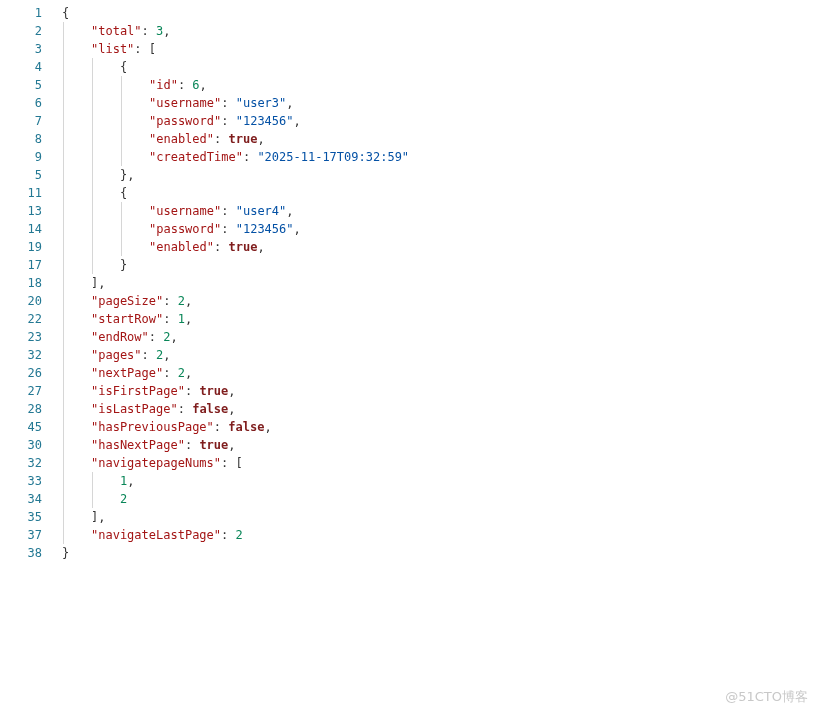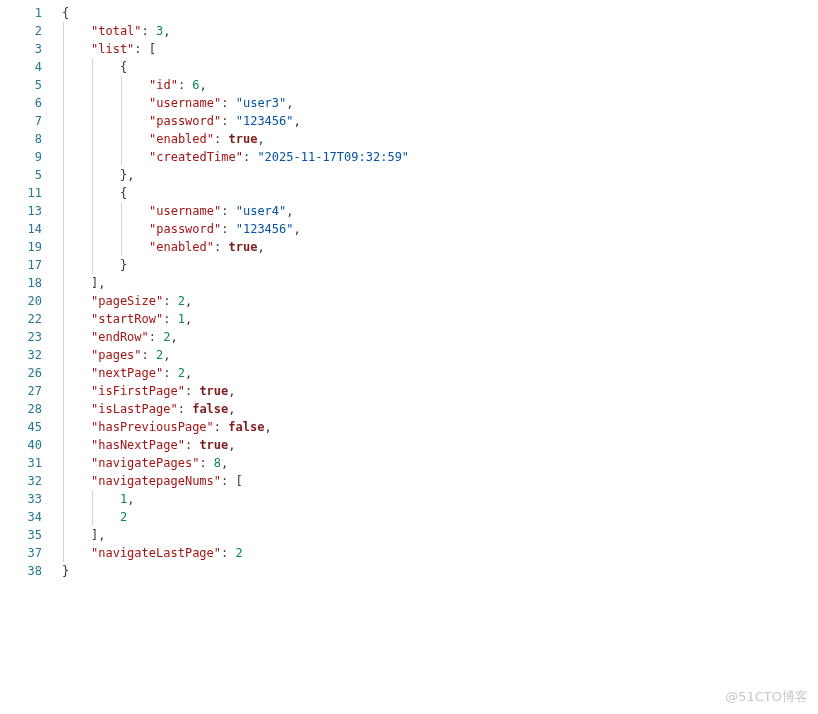--- a/index.html
+++ b/index.html
@@ -39,22 +39,21 @@
     <div class="line"><span class="ln">17</span><span class="guide" style="left: 63px;"></span><span class="guide" style="left: 92px;"></span><span class="code" style="left: 120px;"><span class="p">}</span></span></div>
     <div class="line"><span class="ln">18</span><span class="guide" style="left: 63px;"></span><span class="code" style="left: 91px;"><span class="p">],</span></span></div>
     <div class="line"><span class="ln">20</span><span class="guide" style="left: 63px;"></span><span class="code" style="left: 91px;"><span class="k">"pageSize"</span><span class="p">: </span><span class="n">2</span><span class="p">,</span></span></div>
     <div class="line"><span class="ln">22</span><span class="guide" style="left: 63px;"></span><span class="code" style="left: 91px;"><span class="k">"startRow"</span><span class="p">: </span><span class="n">1</span><span class="p">,</span></span></div>
     <div class="line"><span class="ln">23</span><span class="guide" style="left: 63px;"></span><span class="code" style="left: 91px;"><span class="k">"endRow"</span><span class="p">: </span><span class="n">2</span><span class="p">,</span></span></div>
     <div class="line"><span class="ln">32</span><span class="guide" style="left: 63px;"></span><span class="code" style="left: 91px;"><span class="k">"pages"</span><span class="p">: </span><span class="n">2</span><span class="p">,</span></span></div>
     <div class="line"><span class="ln">26</span><span class="guide" style="left: 63px;"></span><span class="code" style="left: 91px;"><span class="k">"nextPage"</span><span class="p">: </span><span class="n">2</span><span class="p">,</span></span></div>
     <div class="line"><span class="ln">27</span><span class="guide" style="left: 63px;"></span><span class="code" style="left: 91px;"><span class="k">"isFirstPage"</span><span class="p">: </span><span class="b">true</span><span class="p">,</span></span></div>
     <div class="line"><span class="ln">28</span><span class="guide" style="left: 63px;"></span><span class="code" style="left: 91px;"><span class="k">"isLastPage"</span><span class="p">: </span><span class="b">false</span><span class="p">,</span></span></div>
     <div class="line"><span class="ln">45</span><span class="guide" style="left: 63px;"></span><span class="code" style="left: 91px;"><span class="k">"hasPreviousPage"</span><span class="p">: </span><span class="b">false</span><span class="p">,</span></span></div>
-    <div class="line"><span class="ln">40</span><span class="guide" style="left: 63px;"></span><span class="code" style="left: 91px;"><span class="k">"hasNextPage"</span><span class="p">: </span><span class="b">true</span><span class="p">,</span></span></div>
-    <div class="line"><span class="ln">31</span><span class="guide" style="left: 63px;"></span><span class="code" style="left: 91px;"><span class="k">"navigatePages"</span><span class="p">: </span><span class="n">8</span><span class="p">,</span></span></div>
+    <div class="line"><span class="ln">30</span><span class="guide" style="left: 63px;"></span><span class="code" style="left: 91px;"><span class="k">"hasNextPage"</span><span class="p">: </span><span class="b">true</span><span class="p">,</span></span></div>
     <div class="line"><span class="ln">32</span><span class="guide" style="left: 63px;"></span><span class="code" style="left: 91px;"><span class="k">"navigatepageNums"</span><span class="p">: [</span></span></div>
     <div class="line"><span class="ln">33</span><span class="guide" style="left: 63px;"></span><span class="guide" style="left: 92px;"></span><span class="code" style="left: 120px;"><span class="n">1</span><span class="p">,</span></span></div>
     <div class="line"><span class="ln">34</span><span class="guide" style="left: 63px;"></span><span class="guide" style="left: 92px;"></span><span class="code" style="left: 120px;"><span class="n">2</span></span></div>
     <div class="line"><span class="ln">35</span><span class="guide" style="left: 63px;"></span><span class="code" style="left: 91px;"><span class="p">],</span></span></div>
     <div class="line"><span class="ln">37</span><span class="guide" style="left: 63px;"></span><span class="code" style="left: 91px;"><span class="k">"navigateLastPage"</span><span class="p">: </span><span class="n">2</span></span></div>
     <div class="line"><span class="ln">38</span><span class="code" style="left: 62px;"><span class="p">}</span></span></div>
   </div>
 <div class="watermark">@51CTO博客</div>
 
 </body></html>

